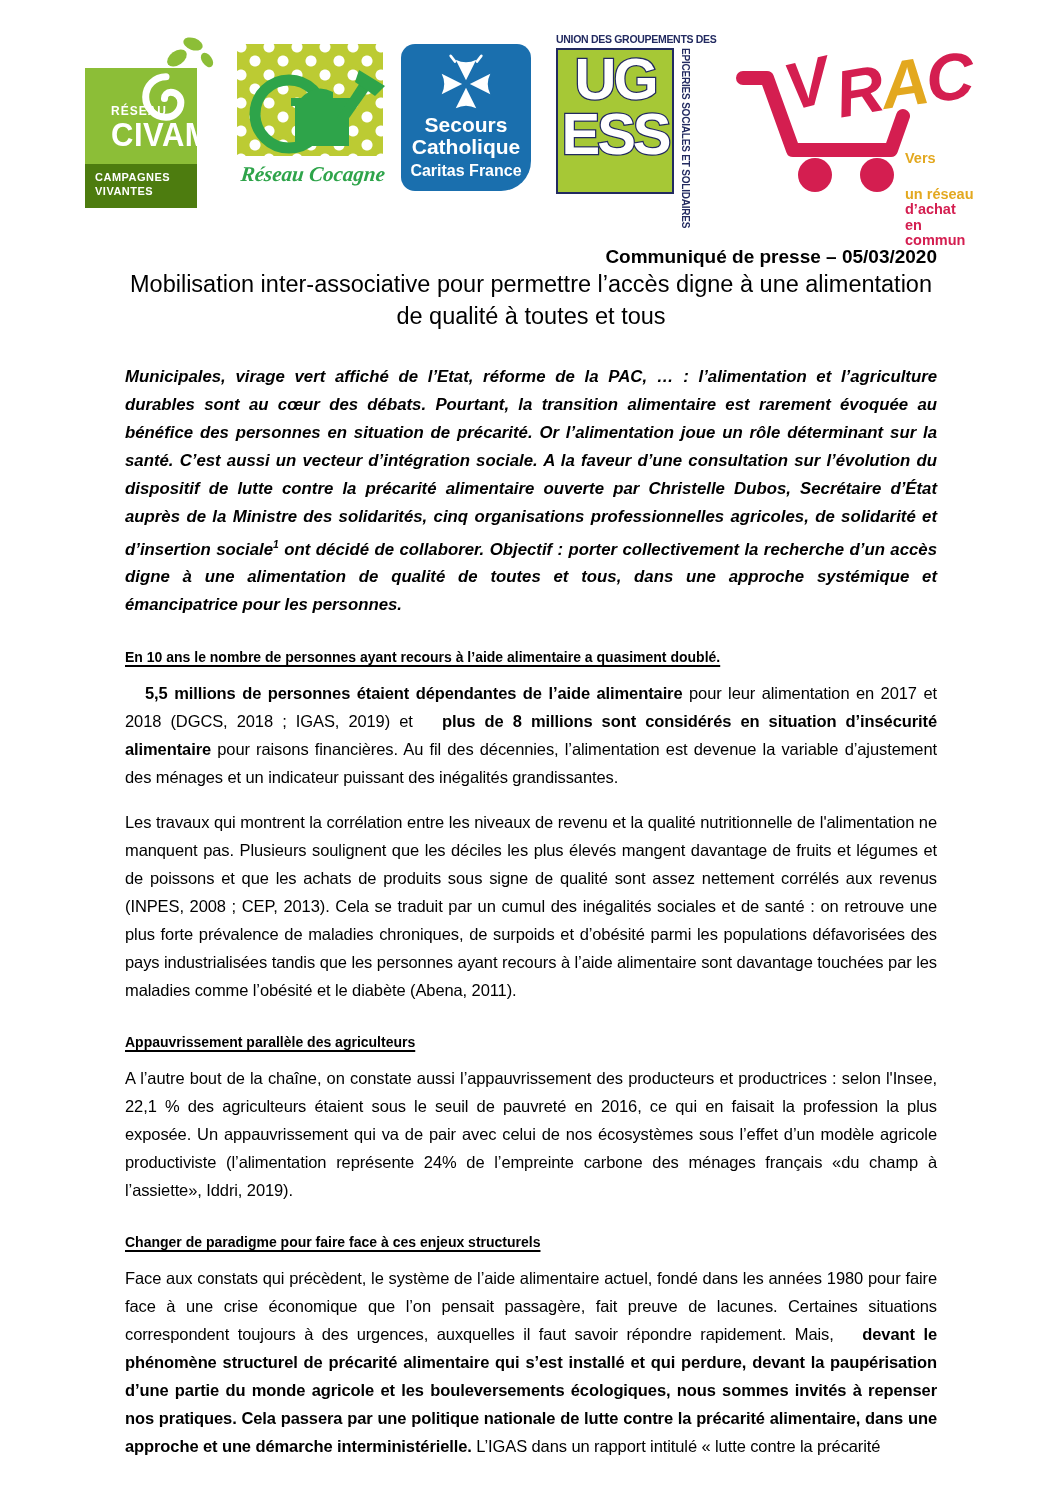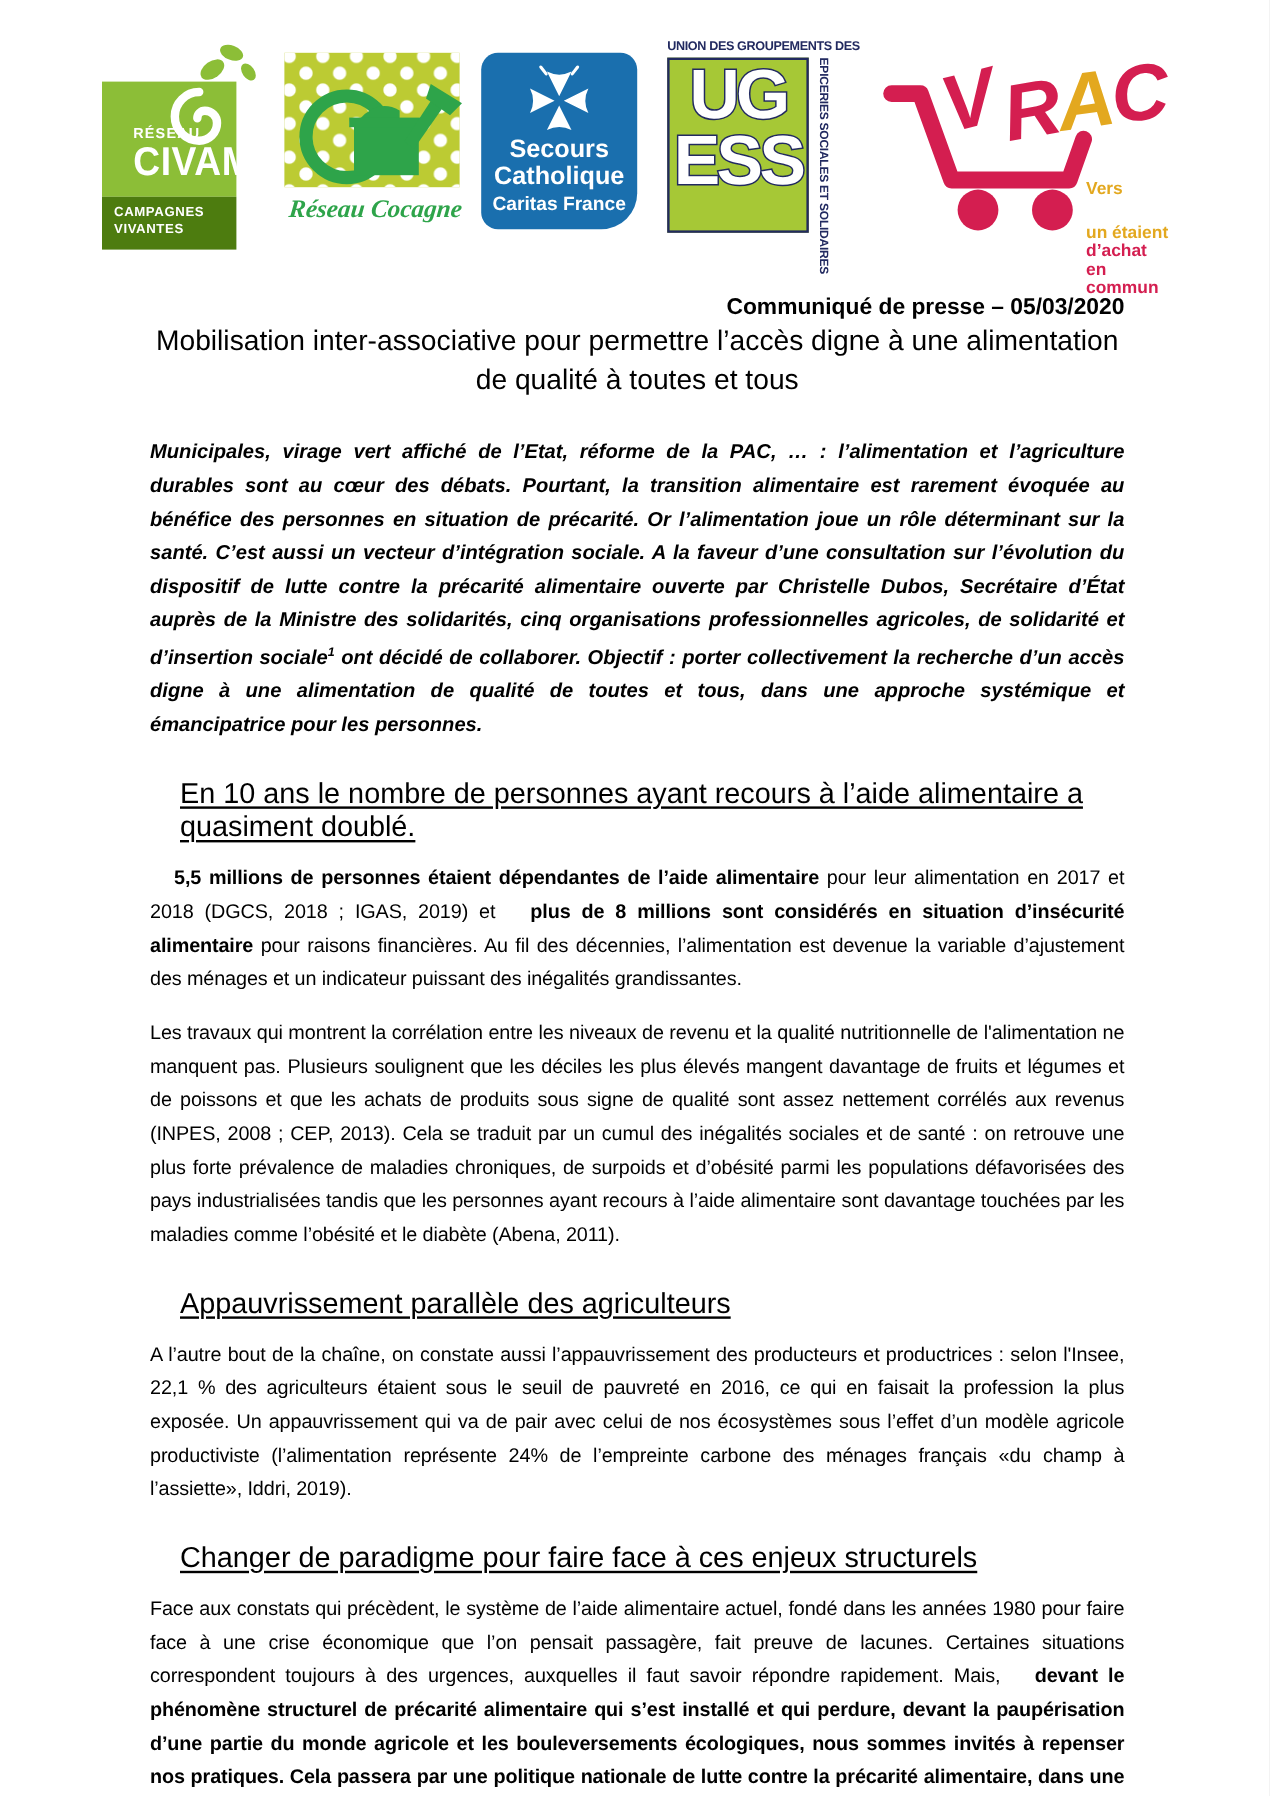--- a/index.html
+++ b/index.html
@@ -62,21 +62,21 @@
   .vrac .tag span{display:block;}
   .vrac .g{color:#E3A81F;margin-top:21px;}
   .vrac .r{color:#D41E50;}
 
   
   .content{position:absolute;left:125px;top:246px;width:812px;}
   .kicker{text-align:right;font-weight:bold;font-size:19px;}
   .kicker span{text-decoration-thickness:2px;text-underline-offset:3px;}
   .title{text-align:center;font-weight:normal;font-size:23.5px;line-height:1.38;}
   .intro{margin-top:30px;font-weight:bold;font-style:italic;font-size:16.8px;line-height:28px;text-align:justify;}
-  .sec-head{margin-top:30px;font-weight:normal;font-size:24px;margin-left:25px;}
+  .sec-head{margin-top:30px;font-weight:bold;font-size:14px;}
   .sec-head span{text-decoration:underline;text-decoration-thickness:1.5px;text-underline-offset:3px;}
   .para{margin-top:14px;font-size:16.5px;line-height:28px;text-align:justify;letter-spacing:-0.1px;}
   .b{font-weight:bold;margin-left:20px;}
   sup{font-size:0.62em;}
 </style>
 </head>
 <body>
 
 <div class="page">
 
@@ -150,21 +150,21 @@
       <circle cx="144" cy="127" r="17" fill="#D41E50"></circle>
     </svg>
     <div class="letters">
       <span class="lv">V</span>
       <span class="lr">R</span>
       <span class="la">A</span>
       <span class="lc">C</span>
     </div>
     <div class="tag">
       <span class="g">Vers</span>
-      <span class="g">un étaient</span>
+      <span class="g">un réseau</span>
       <span class="r">d’achat</span>
       <span class="r">en commun</span>
     </div>
   </div>
 
   <div class="content">
 
     <div class="kicker">
       <span>Communiqué de presse – 05/03/2020</span>
     </div>

